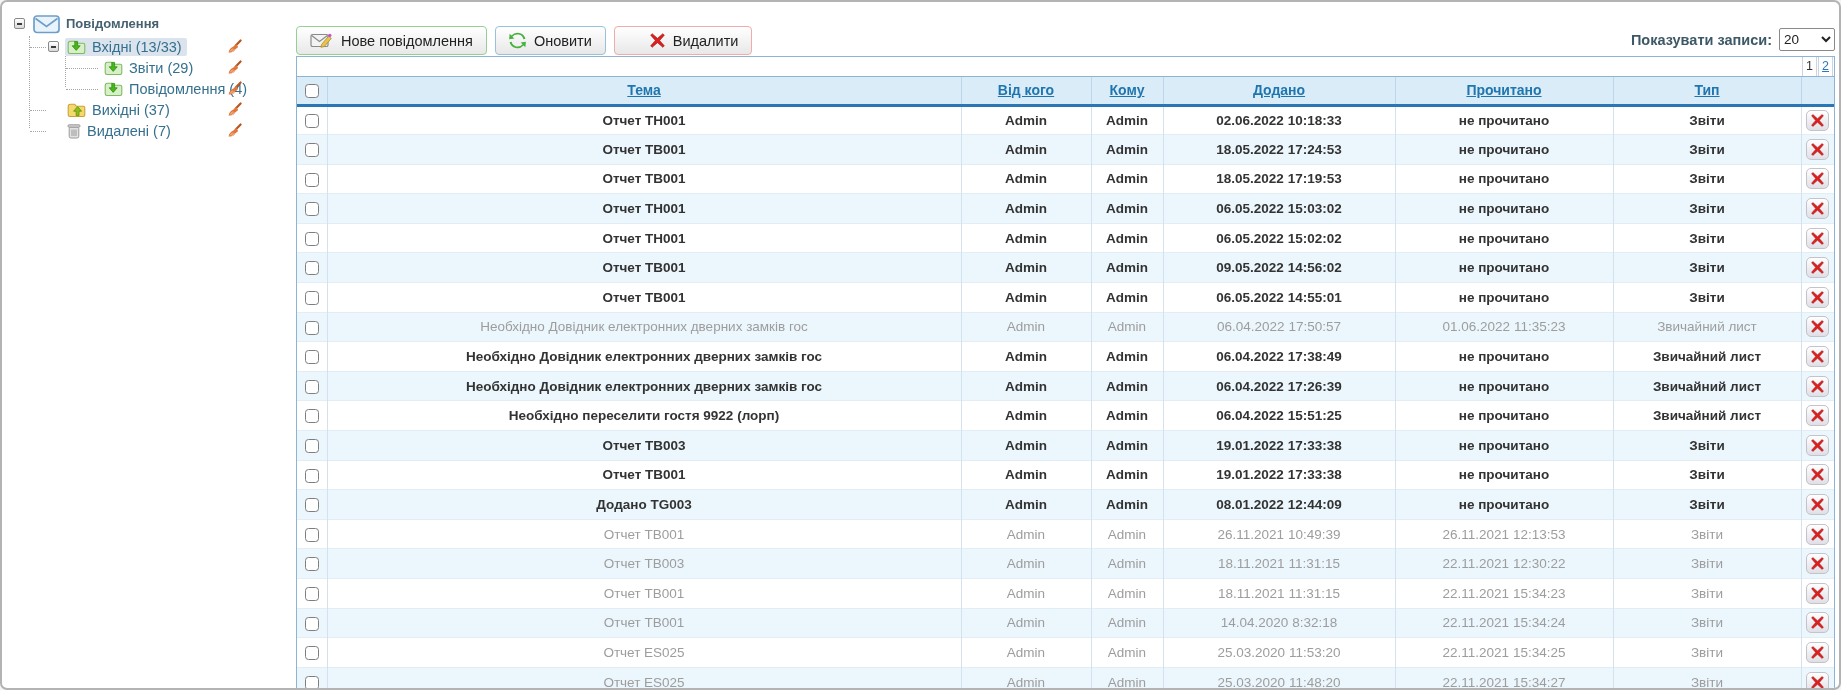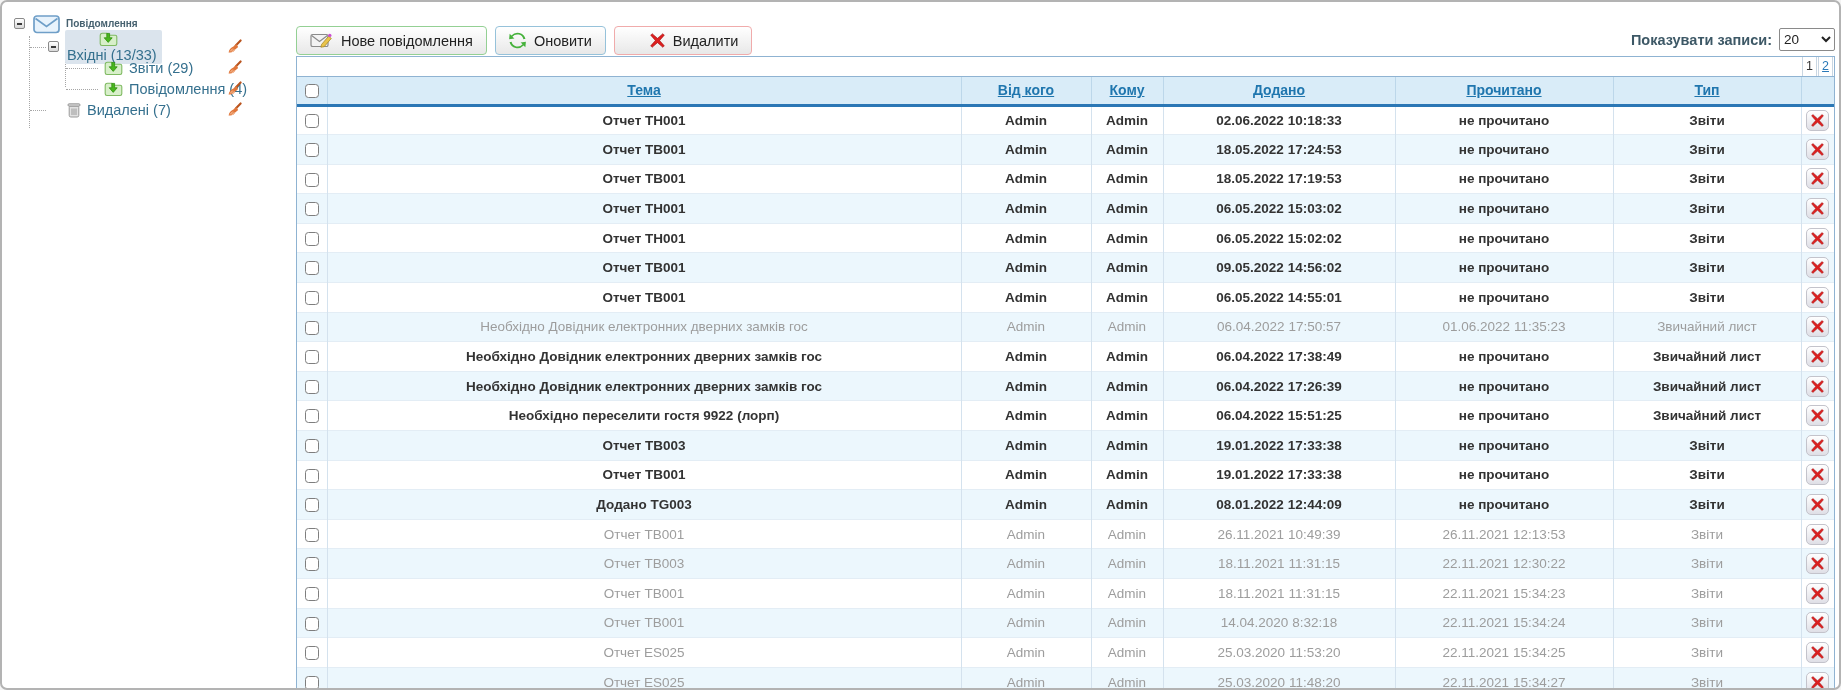--- a/index.html
+++ b/index.html
@@ -17,24 +17,24 @@
   .tree-row { position:relative; display:flex; align-items:center; height:21px; white-space:nowrap; }
   .tree-row.root { height:23px; padding-left:2px; margin-bottom:1px; }
   .expander {
     width:11px; height:11px; flex:none; margin-right:6px;
     border:1px solid #8a8a8a; border-radius:2px;
     background:linear-gradient(#ffffff,#d9d9d9);
     display:inline-flex; align-items:center; justify-content:center; cursor:pointer;
   }
   .expander::after { content:""; width:5px; height:2px; background:#3a3a3a; }
   .node-body { display:inline-flex; align-items:center; padding:1px 5px 1px 2px; border-radius:2px; cursor:pointer; }
-  .node-body.selected { background:#dbe4ed;flex-direction:column; }
+  .node-body.selected { background:#dbe4ed; }
   .node-icon { display:inline-flex; margin-right:6px; flex:none; }
   .node-label { font-size:14.5px; color:#35708e; }
-  .tree-row.root .node-label { font-weight:bold; font-size:10px; color:#46616f; }
+  .tree-row.root .node-label { font-weight:bold; font-size:13px; color:#46616f; }
   .tree-item.level-1 { padding-left:36px; }
   .tree-item.level-1.no-exp { padding-left:53px; }
   .tree-item.level-2 { padding-left:90px; }
   .tree-item.level-1::before { content:""; position:absolute; left:18px; top:50%; width:16px; border-top:1px dotted #a6a6a6; }
   .tree-item.level-2::before { content:""; position:absolute; left:54px; top:50%; width:32px; border-top:1px dotted #a6a6a6; }
   .vline { position:absolute; width:0; border-left:1px dotted #a6a6a6; }
   .vline-a { left:17px; top:24px; height:92px; }
   .vline-b { left:53px; top:44px; height:31px; }
   .broom { position:absolute; left:214px; top:50%; margin-top:-8px; cursor:pointer; line-height:0; }
 
@@ -161,20 +161,37 @@
             </span>
       <span class="node-label">Повідомлення (4)</span>
     </span>
     <span class="broom"><svg width="16" height="16" viewBox="0 0 16 16">
               <path d="M9.8 6.4 L14.6 1.4" stroke="#b9541e" stroke-width="2.1" stroke-linecap="round"></path>
               <path d="M2.6 13.4 C3.2 10.6 4.9 8.6 7.4 7.6 L10.2 4.9 L12.2 8.1 L9.2 10.6 C8.1 12.7 5.9 13.9 2.6 13.4 Z" fill="#e0763a"></path>
               <path d="M4.2 12.4 L6.8 9.6 M5.8 13 L8.3 10.3" stroke="#ffe0c4" stroke-width="0.8"></path>
             </svg></span>
   </div>
 
+  <div class="tree-row tree-item level-1 no-exp">
+
+    <span class="node-body">
+      <span class="node-icon">
+              <svg width="19" height="16" viewBox="0 0 19 16">
+                <path d="M1.2 4.6 q0-2.4 2.2-2.4 h4.2 l1.6 2 h7 q1.6 0 1.6 1.6 v7 q0 1.7-1.7 1.7 h-13.2 q-1.7 0-1.7-1.7 Z" fill="#f6d96e" stroke="#c9a23a" stroke-width="1.1"></path>
+                <path d="M9.2 13.6 v-4.4 h-2.6 l4-4.6 4 4.6 h-2.6 v4.4 Z" fill="#8bbf1a" stroke="#5f8f0a" stroke-width="0.8"></path>
+              </svg>
+            </span>
+      <span class="node-label">Вихідні (37)</span>
+    </span>
+    <span class="broom"><svg width="16" height="16" viewBox="0 0 16 16">
+              <path d="M9.8 6.4 L14.6 1.4" stroke="#b9541e" stroke-width="2.1" stroke-linecap="round"></path>
+              <path d="M2.6 13.4 C3.2 10.6 4.9 8.6 7.4 7.6 L10.2 4.9 L12.2 8.1 L9.2 10.6 C8.1 12.7 5.9 13.9 2.6 13.4 Z" fill="#e0763a"></path>
+              <path d="M4.2 12.4 L6.8 9.6 M5.8 13 L8.3 10.3" stroke="#ffe0c4" stroke-width="0.8"></path>
+            </svg></span>
+  </div>
 
   <div class="tree-row tree-item level-1 no-exp">
 
     <span class="node-body">
       <span class="node-icon">
               <svg width="14" height="16" viewBox="0 0 14 16">
                 <rect x="2.2" y="4" width="9.6" height="11" rx="1.6" fill="#e2e2e2" stroke="#9a9a9a"></rect>
                 <rect x="1" y="1.8" width="12" height="2.4" rx="1.1" fill="#d2d2d2" stroke="#9a9a9a"></rect>
                 <line x1="5" y1="6.5" x2="5" y2="13" stroke="#9a9a9a"></line>
                 <line x1="7" y1="6.5" x2="7" y2="13" stroke="#9a9a9a"></line>

